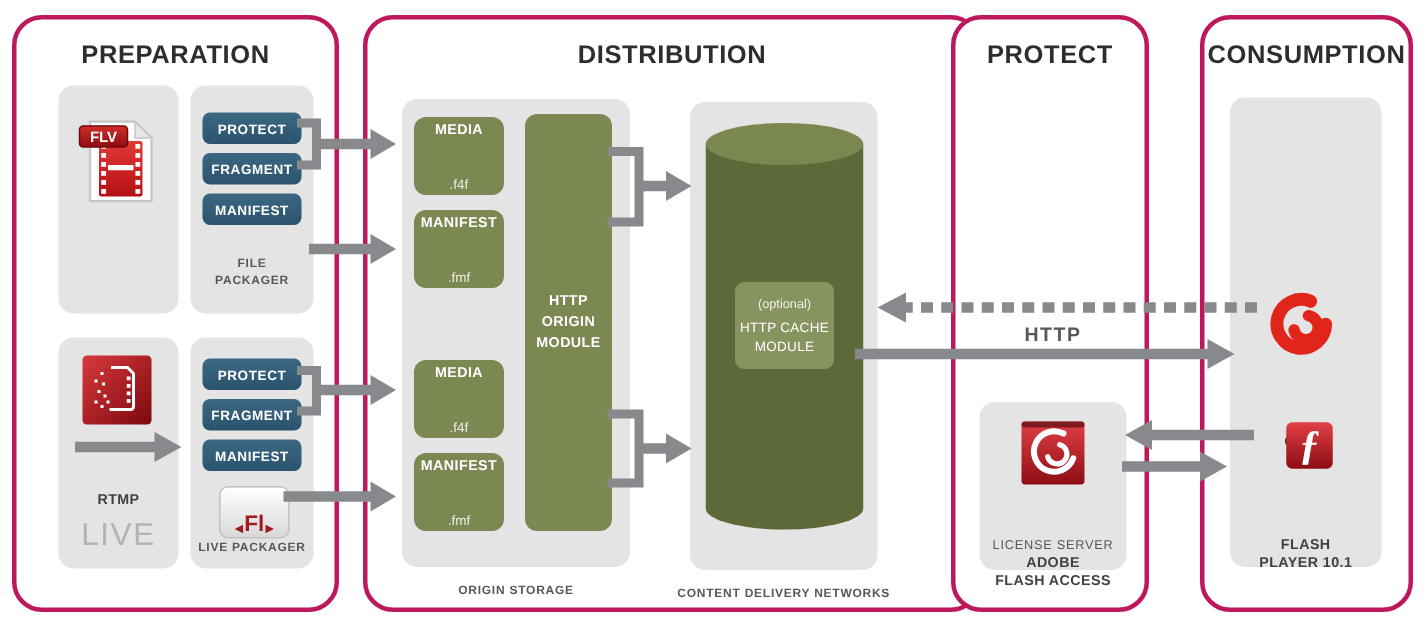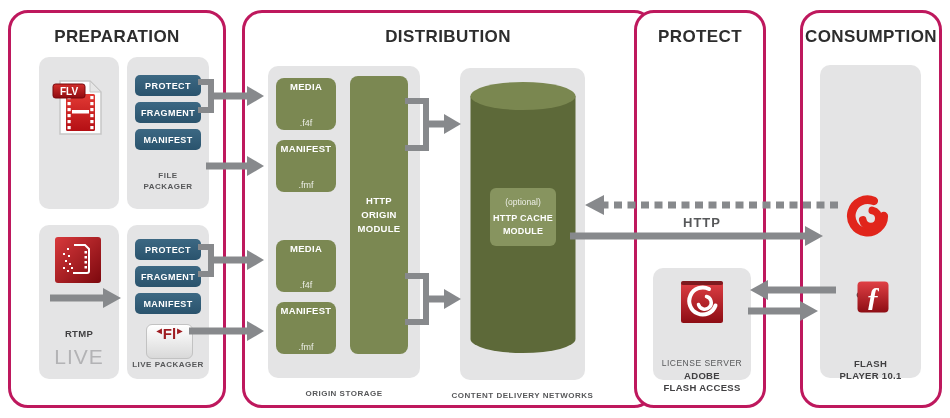--- a/index.html
+++ b/index.html
@@ -32,29 +32,29 @@
 
   .origin-module { position: absolute; left: 105px; top: 63px; width: 58px; height: 278px;
                    border-radius: 8px; background: #7b8852; color: #fff;
                    display: flex; flex-direction: column; align-items: center; justify-content: center;
                    font-size: 9.5px; font-weight: bold; line-height: 1.45; letter-spacing: .3px; }
 
   .cache-box { position: absolute; left: 30px; top: 120px; width: 66px; height: 58px;
                border-radius: 6px; background: #87945f; color: #fff; text-align: center;
                display: flex; flex-direction: column; align-items: center; justify-content: center; }
   .cache-opt { font-size: 8.5px; opacity: .85; margin-bottom: 5px; }
-  .cache-line { font-size: 9px; font-weight: bold; line-height: 1.4; letter-spacing: .2px; }
+  .cache-line { font-size: 9px; font-weight: normal; line-height: 1.4; letter-spacing: .2px; }
 
   .icon-abs { position: absolute; }
 
   .fl-icon { position: absolute; left: 19px; top: 99px; width: 47px; height: 35px;
              border: 1px solid #c2c2c2; border-radius: 6px;
              background: linear-gradient(#ffffff, #d9d9d9);
              color: #9e1c21; font-weight: bold; font-size: 15px;
-             display: flex; align-items: flex-start; justify-content: center; }
+             display: flex; align-items: flex-end; justify-content: center; }
   .fl-icon::before { content: "\25C2"; font-size: 10px; margin-right: 1px; }
   .fl-icon::after  { content: "\25B8"; font-size: 10px; margin-left: 1px; }
 
   .small-label { position: absolute; width: 100%; text-align: center; font-size: 9.5px;
                  font-weight: bold; color: #414042; letter-spacing: .3px; line-height: 1.3; margin-top: 40px; }
 
   .custom-app { position: absolute; left: 21px; top: 25px; width: 58px; height: 51px;
                 border-radius: 8px; background: #7c6190; color: #fff; text-align: center;
                 display: flex; flex-direction: column; align-items: center; justify-content: center;
                 font-size: 9.5px; font-weight: bold; line-height: 1.45; letter-spacing: .3px; }

